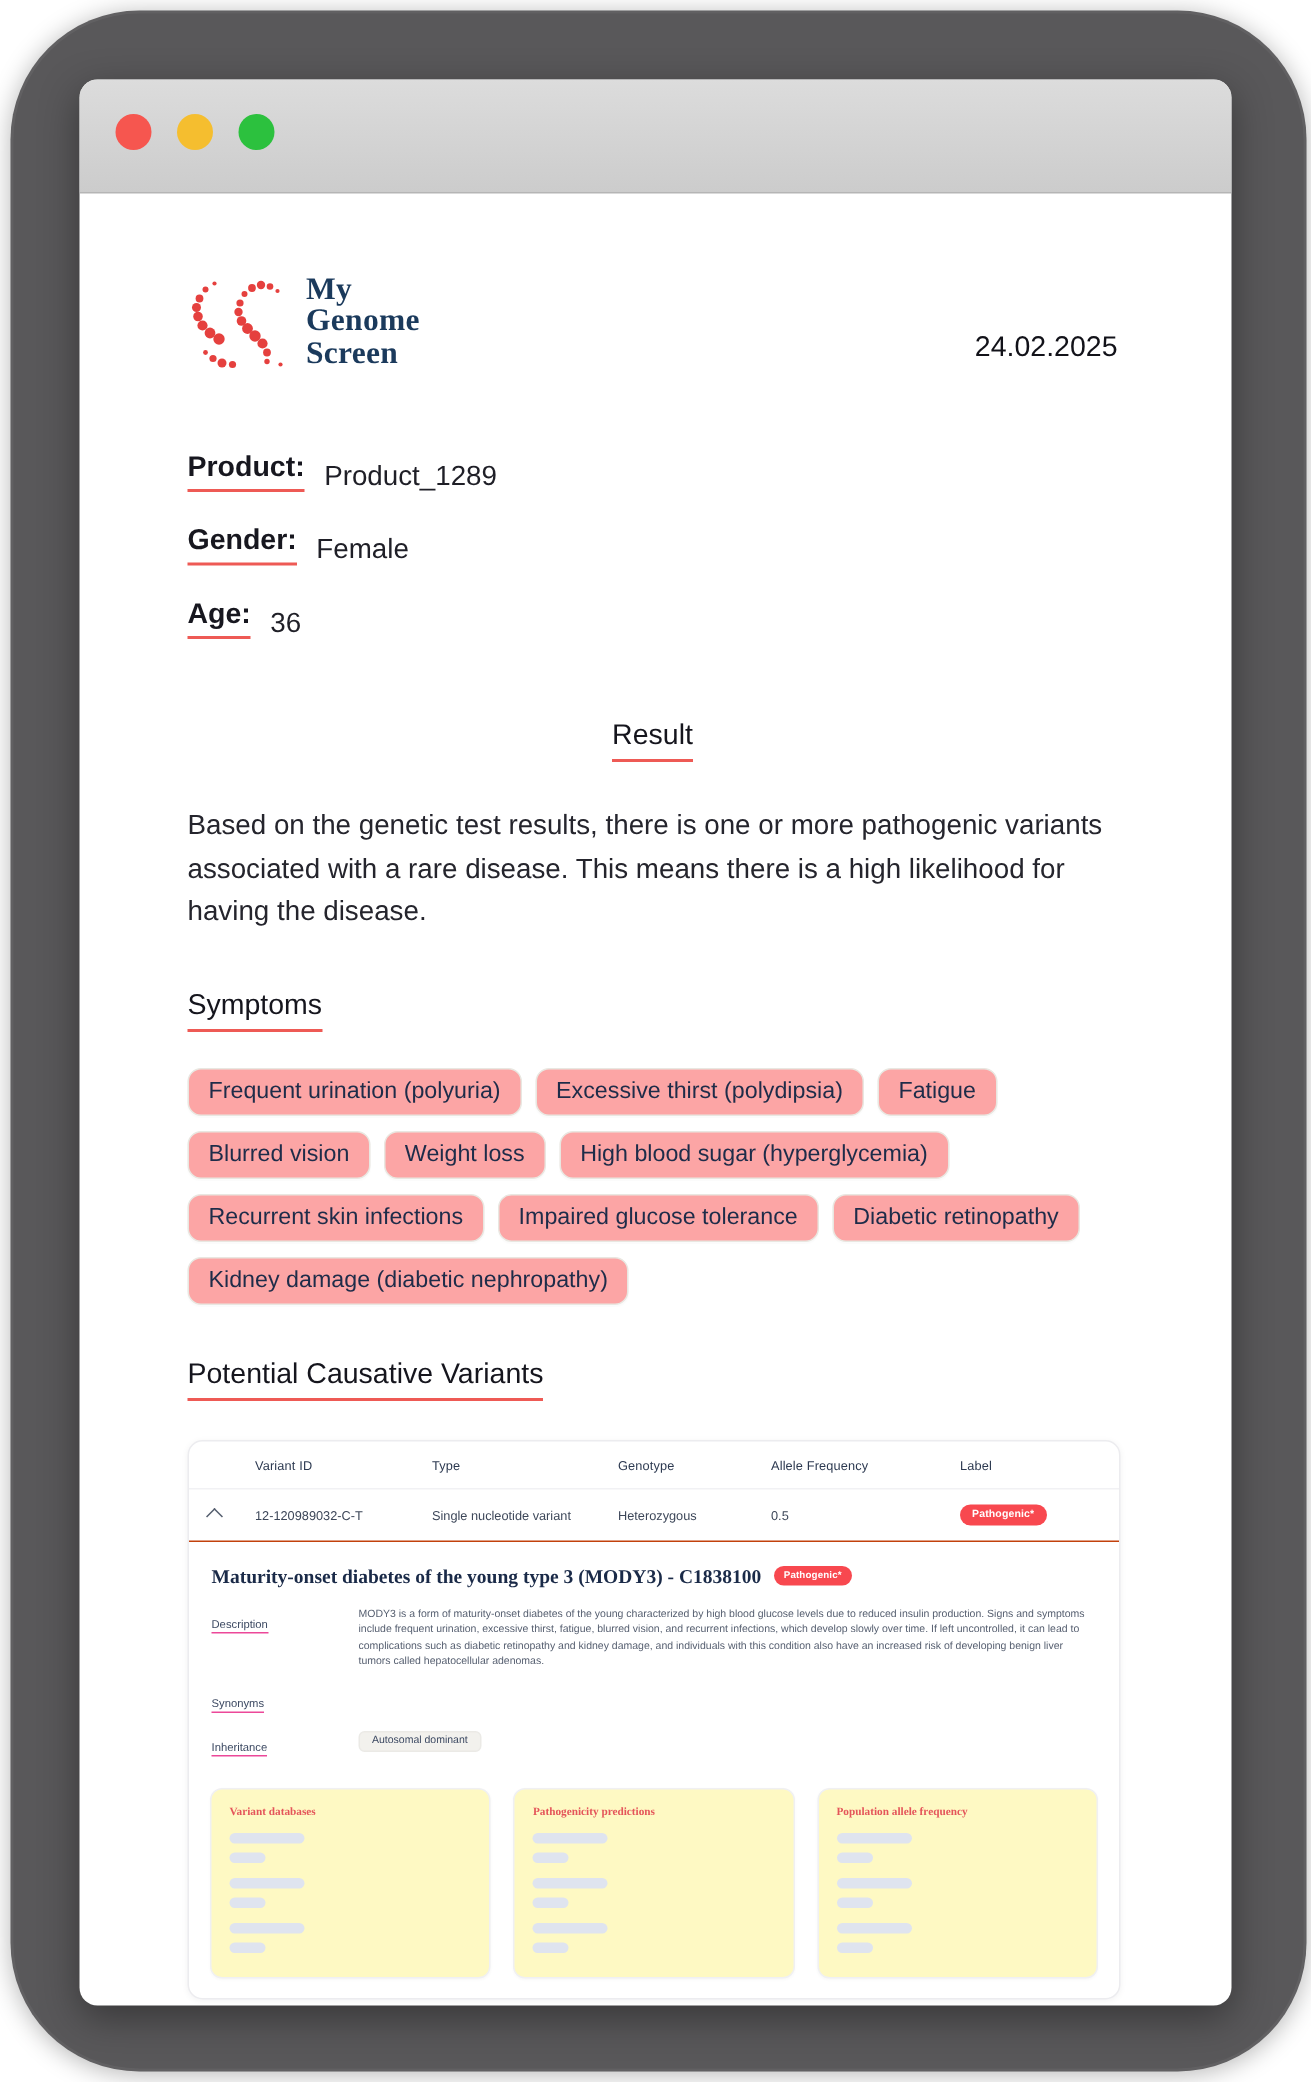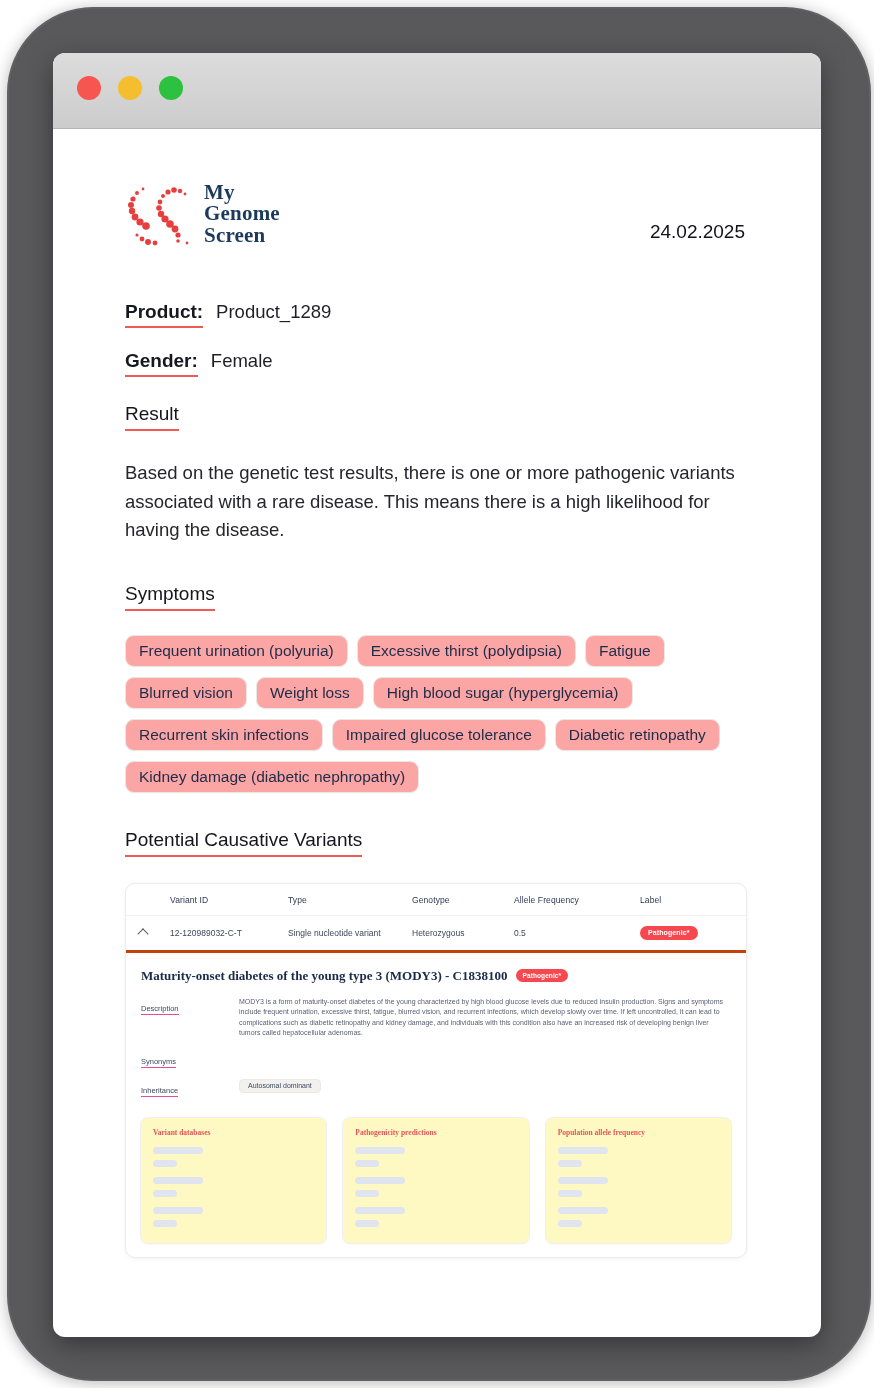--- a/index.html
+++ b/index.html
@@ -35,28 +35,28 @@
   .header-row{display:flex;justify-content:space-between;align-items:flex-end;}
   .logo{display:flex;align-items:center;gap:9px;}
   .logo-text{
     font-family:"Liberation Serif", serif;font-weight:700;
     font-size:21px;line-height:21.5px;color:#1b3a5c;letter-spacing:0.2px;
   }
   .report-date{font-size:19px;color:#121219;margin-bottom:6px;}
 
   
   .meta{margin-top:52px;}
-  .meta-row{display:flex;align-items:flex-start;margin-bottom:22px;font-size:19px;}
+  .meta-row{display:flex;align-items:flex-end;margin-bottom:22px;font-size:19px;}
   .meta-label{font-weight:700;color:#17171f;border-bottom:2.5px solid #ee5a55;padding-bottom:3px;}
   .meta-value{margin-left:13px;font-size:18.5px;color:#1f1f27;}
 
   
   .section-heading{font-size:19px;color:#15151d;font-weight:500;}
   .rule{display:inline-block;border-bottom:2.5px solid #ee5a55;padding-bottom:4px;}
-  .heading-result{margin-top:26px;}
+  .heading-result{margin-top:54px;text-align:center;}
   .result-text{margin-top:28px;max-width:658px;font-size:18.5px;line-height:28.5px;color:#25252d;}
   .heading-symptoms{margin-top:38px;}
   .heading-variants{margin-top:36px;}
 
   
   .chips{margin-top:24px;display:flex;flex-wrap:wrap;gap:10px 9px;width:622px;}
   .chip{
     border:1px solid #e9e7e1;background:#fca5a5;border-radius:9px;
     padding:4px 13px;font-size:15.5px;line-height:22px;color:#1e2c49;
     box-shadow:0 1px 1px rgba(0,0,0,0.02);white-space:nowrap;
@@ -64,21 +64,21 @@
 
   
   .vcard{
     margin-top:26px;width:622px;box-sizing:border-box;background:#fff;
     border:1px solid #ececef;border-radius:10px;
     box-shadow:0 1px 4px rgba(20,20,40,0.05);
   }
   .vgrid{display:grid;grid-template-columns:44px 118px 124px 102px 126px 1fr;align-items:center;}
   .vhead{padding:11px 0 10px;border-bottom:1px solid #f1f1f4;}
   .vhead span{font-size:8.5px;color:#2c3950;font-weight:500;letter-spacing:0.1px;}
-  .vrow{padding:10px 0;border-bottom:3px solid #c2410c;font-size:8.5px;color:#3d4759;}
+  .vrow{padding:10px 0;border-bottom:1px solid #c2410c;font-size:8.5px;color:#3d4759;}
   .chev{
     width:7px;height:7px;border-left:1.5px solid #535d6d;border-top:1.5px solid #535d6d;
     transform:rotate(45deg);margin-left:13px;margin-top:2px;cursor:pointer;
   }
   .badge{
     display:inline-block;background:#f8484f;color:#fff;font-size:7px;font-weight:700;
     padding:3px 8px 4px;border-radius:10px;letter-spacing:0.1px;white-space:nowrap;
   }
   .badge.small{font-size:6.5px;padding:2.5px 7px 3px;}
 
@@ -167,20 +167,24 @@
 
       <div class="meta">
         <div class="meta-row">
           <span class="meta-label">Product:</span>
           <span class="meta-value">Product_1289</span>
         </div>
         <div class="meta-row">
           <span class="meta-label">Gender:</span>
           <span class="meta-value">Female</span>
         </div>
+        <div class="meta-row">
+          <span class="meta-label">Age:</span>
+          <span class="meta-value">36</span>
+        </div>
       </div>
 
       <div class="section-heading heading-result">
         <span class="rule">Result</span>
       </div>
       <p class="result-text">Based on the genetic test results, there is one or more pathogenic variants associated with a rare disease. This means there is a high likelihood for having the disease.</p>
 
       <div class="section-heading heading-symptoms">
         <span class="rule">Symptoms</span>
       </div>

